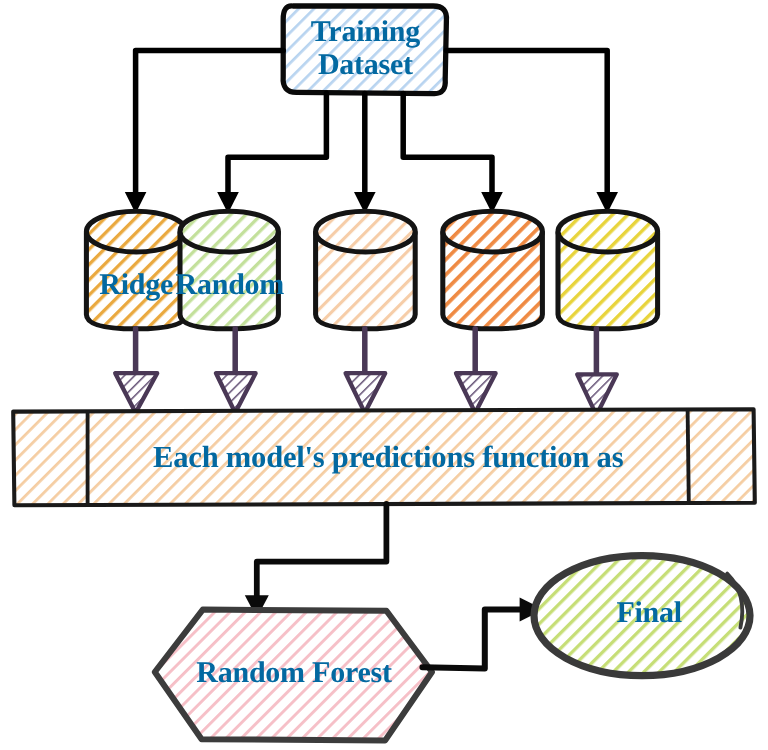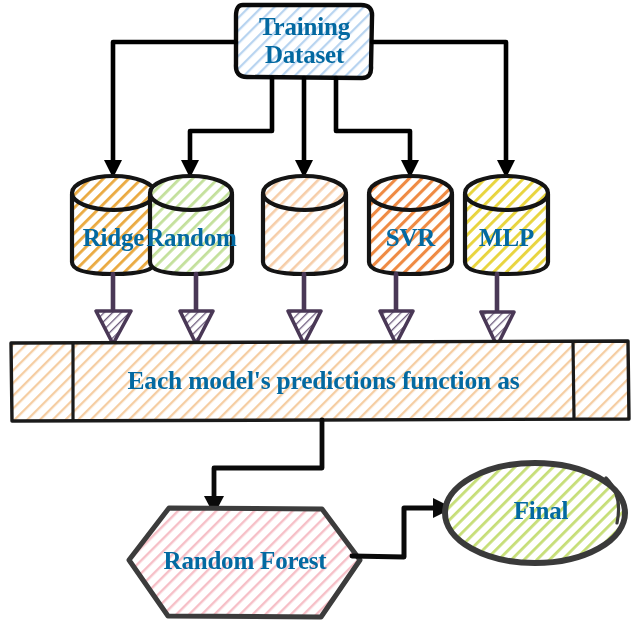--- a/index.html
+++ b/index.html
@@ -169,22 +169,20 @@
     </g>
   </svg>
 
   <div class="node-label lbl-training" style="left:236px;top:4px;width:137px;height:74px;flex-direction:column;">
     <span>Training</span>
     <span>Dataset</span>
   </div>
 
   <div class="node-label lbl-cyl" style="left:62px;top:222px;width:103px;height:32px;">Ridge</div>
   <div class="node-label lbl-cyl" style="left:140px;top:222px;width:103px;height:32px;">Random</div>
-  <div class="node-label lbl-cyl" style="left:359px;top:222px;width:103px;height:32px;">SVR</div>
-  <div class="node-label lbl-cyl" style="left:455px;top:222px;width:103px;height:32px;">MLP</div>
 
   <div class="node-label lbl-bar" style="left:74px;top:345px;width:499px;height:72px;">
     <span>Each model's predictions function as</span>
   </div>
 
   <div class="node-label lbl-hex" style="left:129px;top:521px;width:232px;height:80px;flex-direction:column;">
     <span>Random Forest</span>
   </div>
 
   <div class="node-label lbl-ellipse" style="left:452px;top:473px;width:178px;height:76px;flex-direction:column;">

